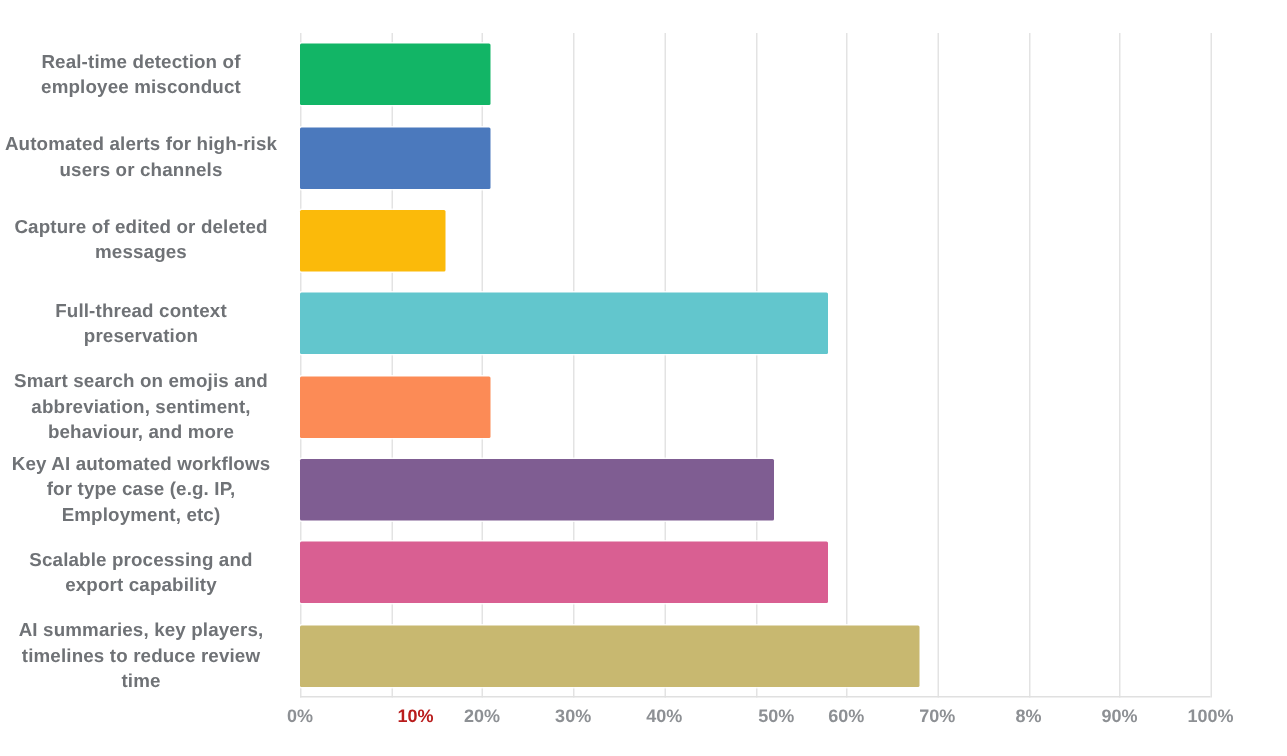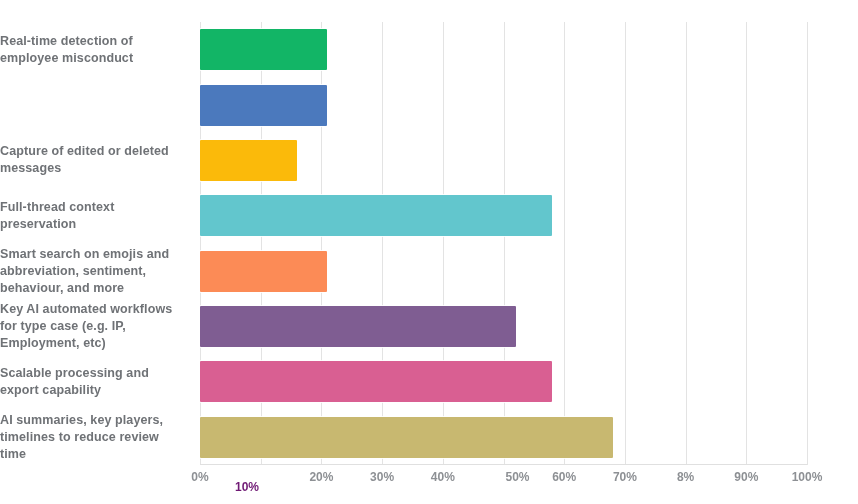--- a/index.html
+++ b/index.html
@@ -77,21 +77,21 @@
     position: absolute;
     left: 0;
     top: 22px;
     width: 188px;
     height: 443px;
   }
   .cat-label {
     position: absolute;
     right: 0;
     width: 188px;
-    text-align: left;
+    text-align: center;
     font-size: 12.5px;
     line-height: 17px;
     font-weight: bold;
     color: #6f7276;
     letter-spacing: 0.1px;
   }
 
   
   .tick-labels {
     position: absolute;
@@ -110,20 +110,21 @@
     white-space: nowrap;
   }
 </style>
 </head>
 <body>
 
 <div id="chart-root">
 
   <div class="cat-labels">
       <div class="cat-label" style="color: rgb(111, 114, 118); top: 10.6875px;">Real-time detection of employee misconduct</div>
+      <div class="cat-label" style="color: rgb(111, 114, 118); top: 66.0625px;">Automated alerts for high-risk users or channels</div>
       <div class="cat-label" style="color: rgb(111, 114, 118); top: 121.438px;">Capture of edited or deleted messages</div>
       <div class="cat-label" style="color: rgb(111, 114, 118); top: 176.812px;">Full-thread context preservation</div>
       <div class="cat-label" style="color: rgb(111, 114, 118); top: 223.688px;">Smart search on emojis and abbreviation, sentiment, behaviour, and more</div>
       <div class="cat-label" style="color: rgb(111, 114, 118); top: 279.062px;">Key AI automated workflows for type case (e.g. IP, Employment, etc)</div>
       <div class="cat-label" style="color: rgb(111, 114, 118); top: 342.938px;">Scalable processing and export capability</div>
       <div class="cat-label" style="color: rgb(111, 114, 118); top: 389.812px; padding-left: 24px;">AI summaries, key players, timelines to reduce review time</div>
     </div>
 
   <div class="plot-area">
     <div class="gridlines">
@@ -163,21 +164,21 @@
         </div>
         <div class="row" style="top: 387.625px; height: 55.375px;">
           <div class="bar" title="AI summaries, key players, timelines to reduce review time: 68%" style="width: 412.76px; height: 41px; background: rgb(200, 184, 112);"></div>
         </div>
       </div>
     <div class="axis-baseline"></div>
   </div>
 
   <div class="tick-labels">
       <div class="tick-label" style="left: 0px; color: rgb(141, 144, 148);">0%</div>
-      <div class="tick-label" style="left: 47px; color: #701a75; margin-top: 10px;">10%</div>
+      <div class="tick-label" style="left: 77px; color: #b91c1c;">10%</div>
       <div class="tick-label" style="left: 121.4px; color: rgb(141, 144, 148);">20%</div>
       <div class="tick-label" style="left: 182.1px; color: rgb(141, 144, 148);">30%</div>
       <div class="tick-label" style="left: 242.8px; color: rgb(141, 144, 148);">40%</div>
       <div class="tick-label" style="left: 303.5px; color: rgb(141, 144, 148); padding-left: 28px;">50%</div>
       <div class="tick-label" style="left: 364.2px; color: rgb(141, 144, 148);">60%</div>
       <div class="tick-label" style="left: 424.9px; color: rgb(141, 144, 148);">70%</div>
       <div class="tick-label" style="left: 485.6px; color: rgb(141, 144, 148);">8%</div>
       <div class="tick-label" style="left: 546.3px; color: rgb(141, 144, 148);">90%</div>
       <div class="tick-label" style="left: 607px; color: rgb(141, 144, 148);">100%</div>
     </div>

